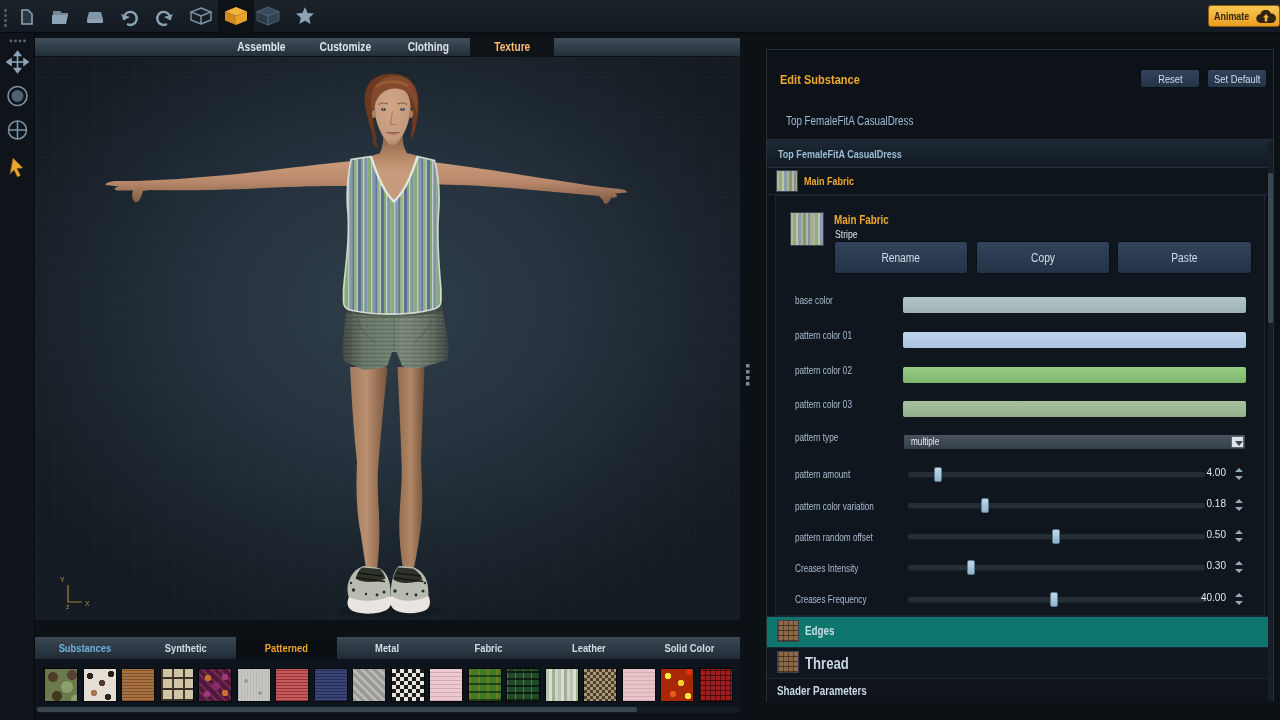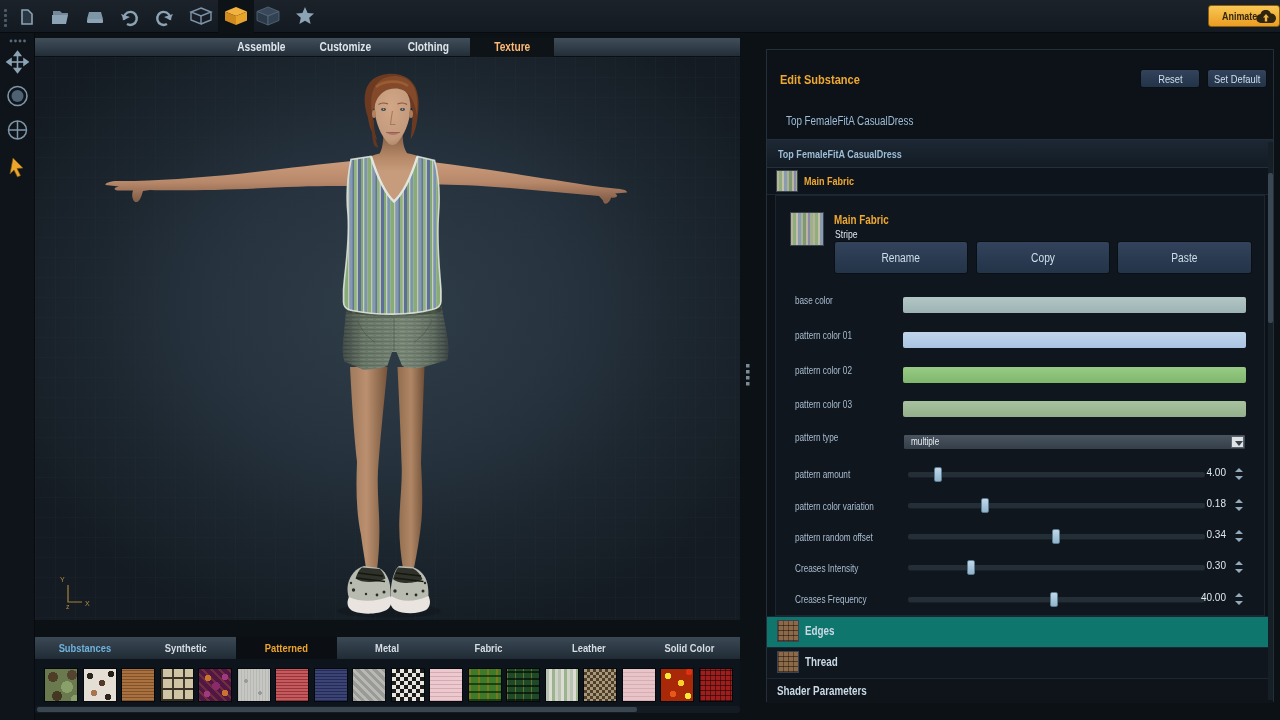--- a/index.html
+++ b/index.html
@@ -10,21 +10,21 @@
 
   
   #topbar { left:0; top:0; width:1280px; height:33px;
     background:linear-gradient(#1b222a,#141a21);
     border-bottom:1px solid #070b0f; }
   #cube2bg { position:absolute; left:218px; top:0; width:36px; height:33px; background:#0d1217; }
 
   
   #animate { position:absolute; left:1208px; top:5px; width:72px; height:22px;
     background:linear-gradient(#f8c755,#eb9d22); border-radius:3px;
-    border:1px solid #8a5c10; display:flex; align-items:center; padding-left:13px;
+    border:1px solid #8a5c10; display:flex; align-items:center; padding-left:5px;
     font-size:11px; font-weight:bold; color:#33270f; white-space:nowrap; }
 
   
   #rail { left:0; top:33px; width:35px; height:687px; background:#0f141a; border-right:1px solid #070b0f; }
 
   
   #vp { left:35px; top:38px; width:705px; height:582px; }
   #vtabs { position:absolute; left:0; top:0; width:705px; height:19px;
     background:linear-gradient(#414f5b,#222d37); border-bottom:1px solid #0a0f14; }
   .vtab { position:absolute; top:0; height:19px; line-height:19px; text-align:center;
@@ -542,21 +542,21 @@
         <div style="position:absolute;top:307px;left:0;width:490px">
           <div class="strack"></div>
             <div class="sthumb" style="left:204.5px"></div>
           <div class="sval">0.18</div>
             <div class="spin"></div>
         </div>
         <div class="slabel" style="top:335.5px">pattern random offset</div>
         <div style="position:absolute;top:338px;left:0;width:490px">
           <div class="strack"></div>
             <div class="sthumb" style="left:275.5px"></div>
-          <div class="sval">0.34</div>
+          <div class="sval">0.50</div>
             <div class="spin"></div>
         </div>
         <div class="slabel" style="top:366.5px">Creases Intensity</div>
         <div style="position:absolute;top:369px;left:0;width:490px">
           <div class="strack"></div>
             <div class="sthumb" style="left:190.5px"></div>
           <div class="sval">0.30</div>
             <div class="spin"></div>
         </div>
         <div class="slabel" style="top:398px">Creases Frequency</div>
@@ -568,21 +568,21 @@
         </div>
       </div>
 
       <div style="position:absolute;left:0;top:476px;width:506px;height:31px;border-top:1px solid #1d2733;background:#0f766e">
         <div class="thumb22 weavethumb" style="left:10px;top:3px"></div>
         <div style="position:absolute;left:38px;top:7px;font-size:12px;font-weight:bold;color:#c9d9e6"><span class="cx">Edges</span></div>
       </div>
 
       <div style="position:absolute;left:0;top:507px;width:506px;height:31px;border-top:1px solid #1d2733;background:#10161d">
         <div class="thumb22 weavethumb" style="left:10px;top:3px"></div>
-        <div style="position:absolute;left:38px;top:7px;font-size:12px;font-weight:bold;color:#c9d9e6"><span class="cx">Thread</span></div>
+        <div style="position:absolute;left:38px;top:7px;font-size:16px;font-weight:bold;color:#c9d9e6"><span class="cx">Thread</span></div>
       </div>
 
       <div style="position:absolute;left:0;top:538px;width:506px;height:25px;border-top:1px solid #1d2733;background:#0f141b">
         <div style="position:absolute;left:10px;top:5px;font-size:12px;font-weight:bold;color:#c9d9e6"><span class="cx">Shader Parameters</span></div>
       </div>
 
       <div style="position:absolute;left:501px;top:2px;width:5px;height:558px;background:#161e26"></div>
       <div style="position:absolute;left:501px;top:33px;width:5px;height:150px;background:#3a4854;border-radius:2px"></div>
     </div>
   </div>

